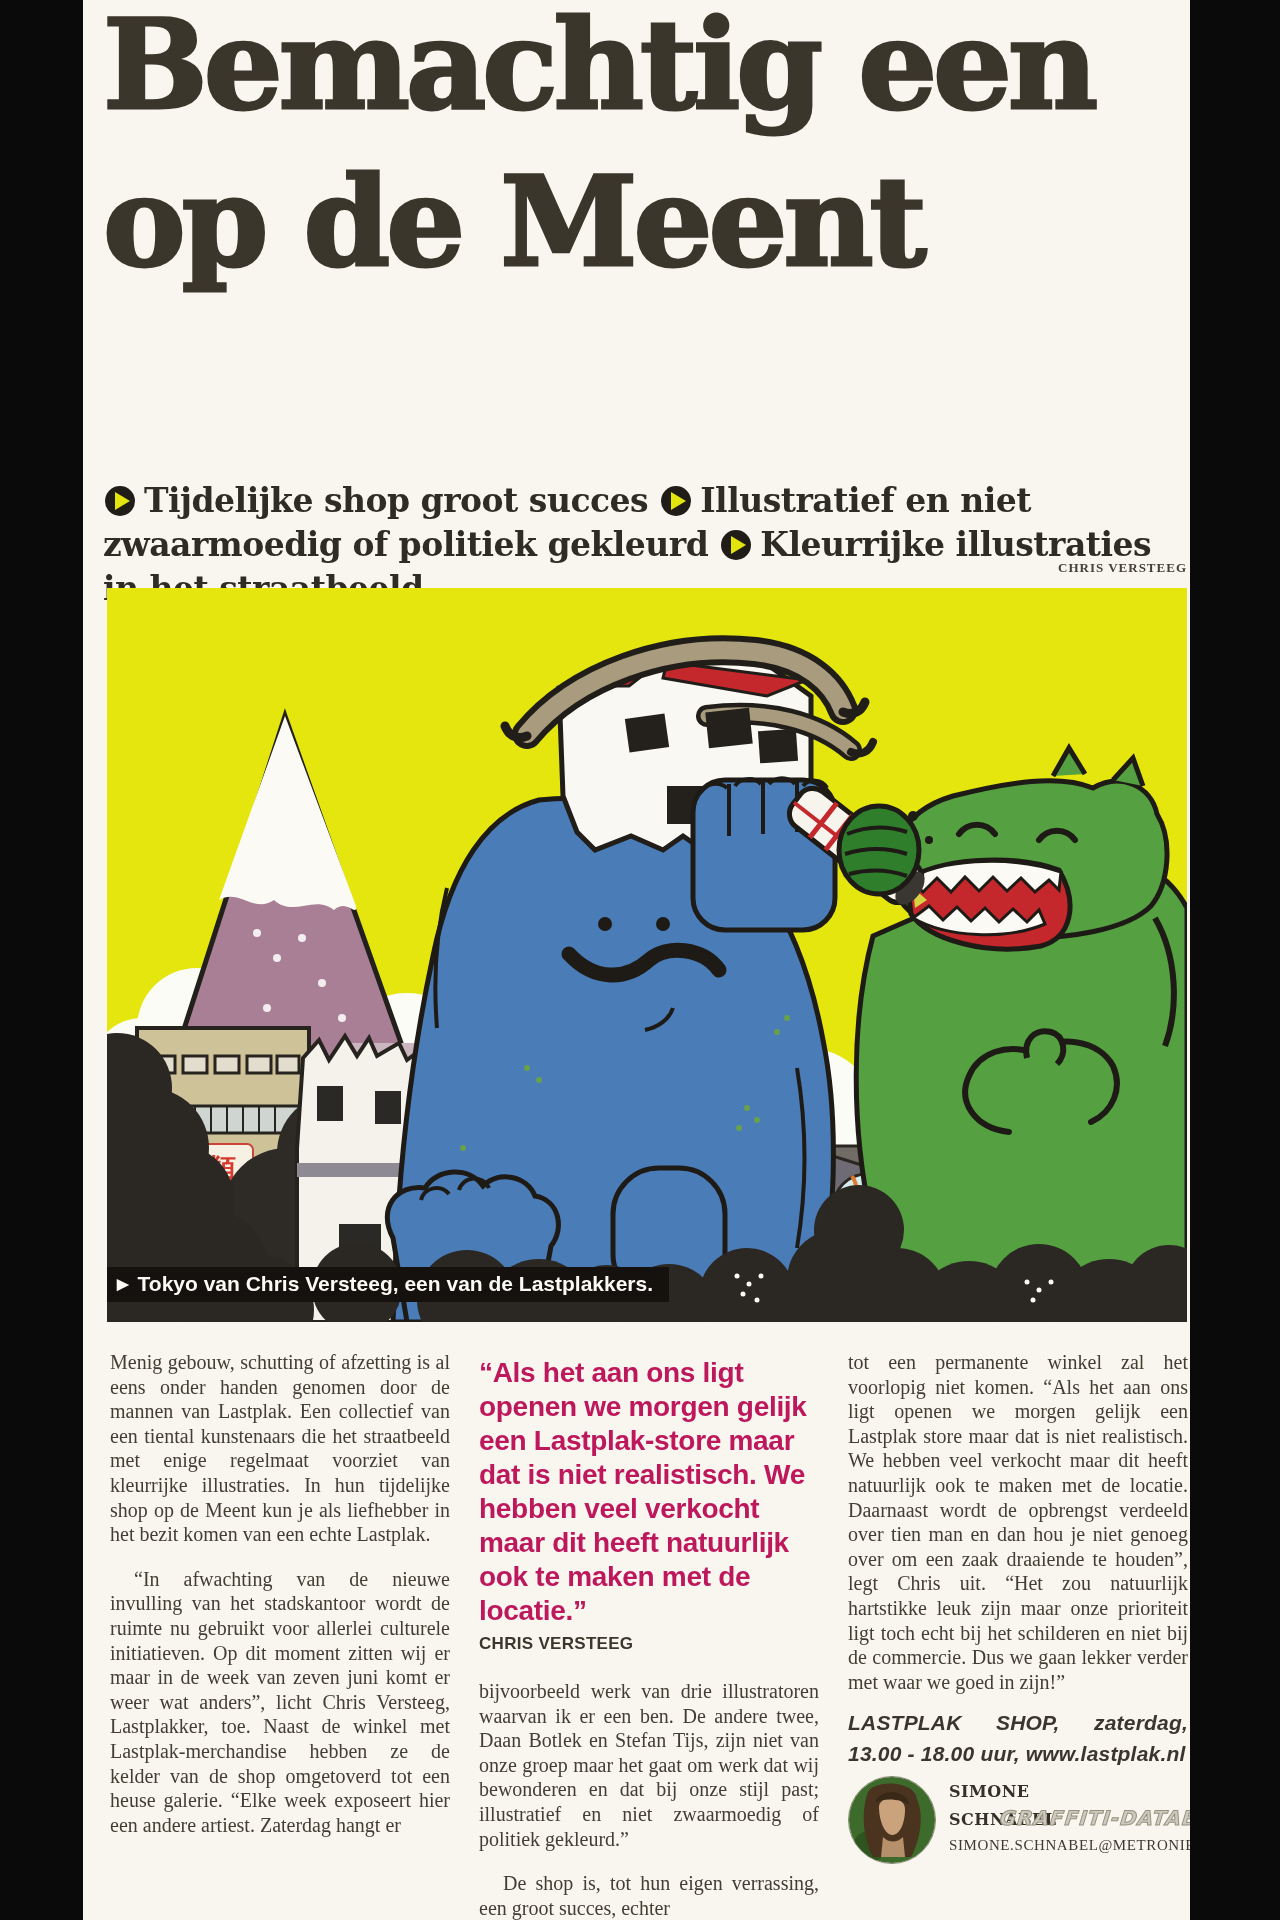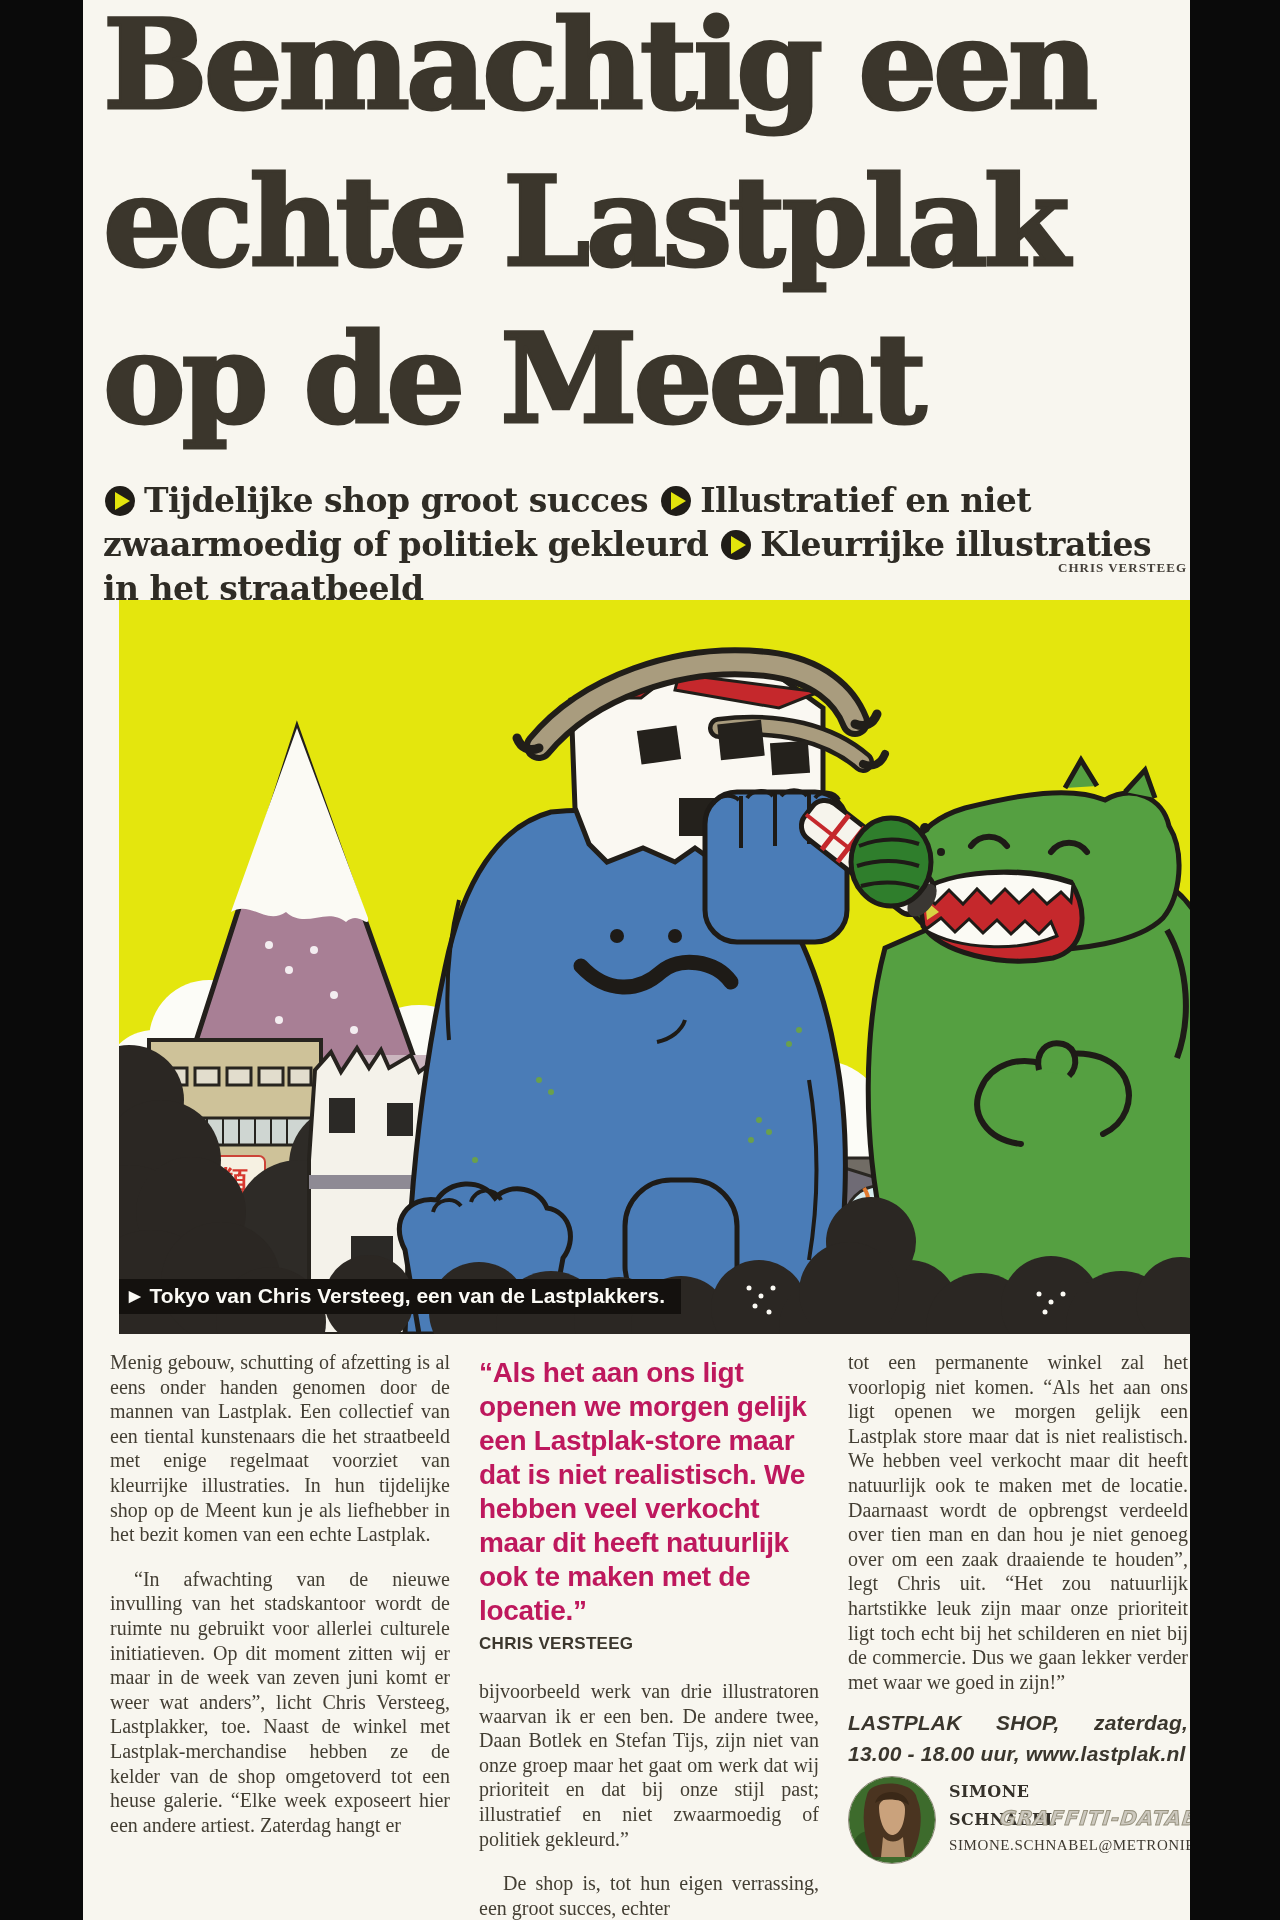--- a/index.html
+++ b/index.html
@@ -35,21 +35,21 @@
     border-bottom:9px solid transparent;
   }
   
   .credit{
     position:absolute;left:20px;top:560px;width:1084px;text-align:right;
     font-family:"Liberation Serif", serif;font-weight:bold;font-size:13px;
     letter-spacing:1px;color:#45403a;
   }
   
   .artwork{
-    position:absolute;left:24px;top:588px;width:983px;height:734px;margin:12px;
+    position:absolute;left:24px;top:588px;width:983px;height:734px;margin:0;
   }
   .artwork svg{display:block;}
   .caption{
     position:absolute;left:0;bottom:20px;background:#14110e;color:#fbfaf5;
     font-family:"Liberation Sans", sans-serif;font-weight:bold;
     font-size:21px;line-height:33px;padding:0 16px 2px 10px;white-space:nowrap;
   }
   .caption .tri{font-size:15px;margin-right:9px;vertical-align:2px;}
   
   .columns{
@@ -94,21 +94,20 @@
     -webkit-text-stroke:1px #97927f;transform:skewX(-6deg);
   }
 </style>
 </head>
 <body>
 
 <div class="page">
 
   <h1 class="headline">
     <span>Bemachtig een</span>
-    <span>echte Lastplak</span>
     <span>op de Meent</span>
   </h1>
 
   <p class="standfirst">
     <span class="play-bullet"></span><span>Tijdelijke shop groot succes </span><span class="play-bullet"></span><span>Illustratief en niet zwaarmoedig of politiek gekleurd </span><span class="play-bullet"></span><span>Kleurrijke illustraties in het straatbeeld</span>
   </p>
 
   <div class="credit">CHRIS VERSTEEG</div>
 
   <figure class="artwork">
@@ -348,21 +347,21 @@
   </figure>
 
   <main class="columns">
     <div class="col">
       <p>Menig gebouw, schutting of afzetting is al eens onder handen genomen door de mannen van Lastplak. Een collectief van een tiental kunstenaars die het straatbeeld met enige regelmaat voorziet van kleurrijke illustraties. In hun tijdelijke shop op de Meent kun je als liefhebber in het bezit komen van een echte Lastplak.</p>
       <p class="indent">“In afwachting van de nieuwe invulling van het stadskantoor wordt de ruimte nu gebruikt voor allerlei culturele initiatieven. Op dit moment zitten wij er maar in de week van zeven juni komt er weer wat anders”, licht Chris Versteeg, Lastplakker, toe. Naast de winkel met Lastplak-merchandise hebben ze de kelder van de shop omgetoverd tot een heuse galerie. “Elke week exposeert hier een andere artiest. Zaterdag hangt er</p>
     </div>
     <div class="col">
       <blockquote>“Als het aan ons ligt openen we morgen gelijk een Lastplak-store maar dat is niet realistisch. We hebben veel verkocht maar dit heeft natuurlijk ook te maken met de locatie.”</blockquote>
       <div class="pq-byline">CHRIS VERSTEEG</div>
-      <p>bijvoorbeeld werk van drie illustratoren waarvan ik er een ben. De andere twee, Daan Botlek en Stefan Tijs, zijn niet van onze groep maar het gaat om werk dat wij prioriteit en dat bij onze stijl past; illustratief en niet zwaarmoedig of politiek gekleurd.”</p>
+      <p>bijvoorbeeld werk van drie illustratoren waarvan ik er een ben. De andere twee, Daan Botlek en Stefan Tijs, zijn niet van onze groep maar het gaat om werk dat wij bewonderen en dat bij onze stijl past; illustratief en niet zwaarmoedig of politiek gekleurd.”</p>
       <p class="indent">De shop is, tot hun eigen verrassing, een groot succes, echter</p>
     </div>
     <div class="col">
       <p>tot een permanente winkel zal het voorlopig niet komen. “Als het aan ons ligt openen we morgen gelijk een Lastplak store maar dat is niet realistisch. We hebben veel verkocht maar dit heeft natuurlijk ook te maken met de locatie. Daarnaast wordt de opbrengst verdeeld over tien man en dan hou je niet genoeg over om een zaak draaiende te houden”, legt Chris uit. “Het zou natuurlijk hartstikke leuk zijn maar onze prioriteit ligt toch echt bij het schilderen en niet bij de commercie. Dus we gaan lekker verder met waar we goed in zijn!”</p>
       <p class="shopinfo">LASTPLAK SHOP, zaterdag, 13.00 - 18.00 uur, www.lastplak.nl</p>
       <div class="author">
         <div class="author-photo">
           <svg width="86" height="86" viewBox="0 0 86 86">
             <rect width="86" height="86" fill="#3d6b2c"></rect>
             <circle cx="20" cy="70" r="16" fill="#2e5420"></circle>

